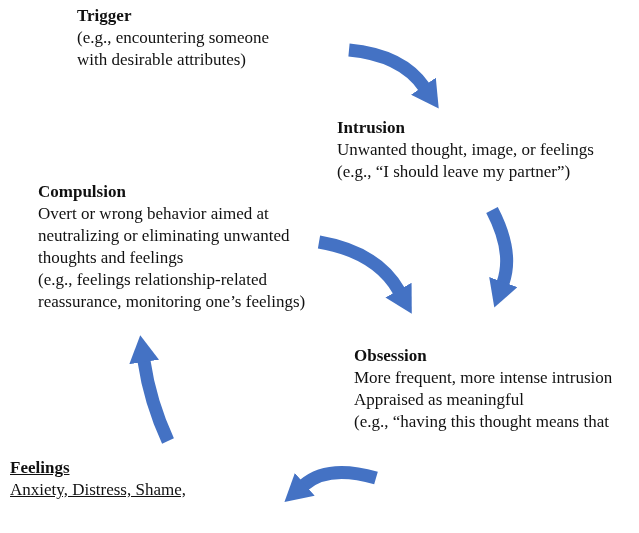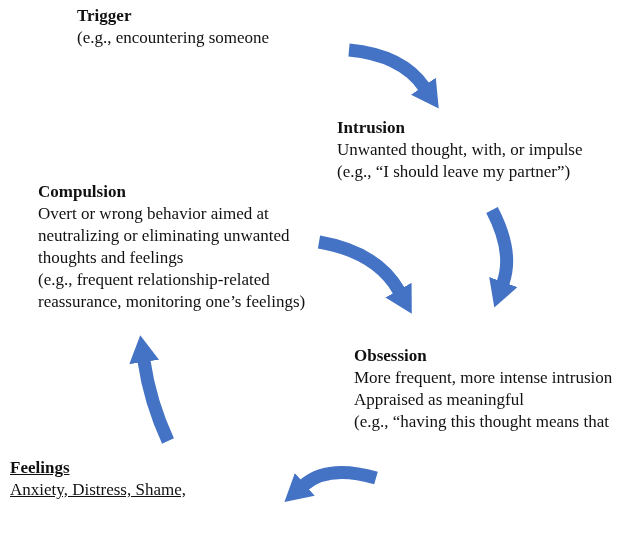--- a/index.html
+++ b/index.html
@@ -52,34 +52,35 @@
     <path d="M 319 242 Q 377 252 399 291" fill="none" stroke-width="13" marker-end="url(#ah)" stroke="#4472C4"></path>
 
     <path d="M 376 478 Q 328 464 304 485" fill="none" stroke-width="13" marker-end="url(#ah)" stroke="#4472C4"></path>
 
     <path d="M 168 441 Q 150 402 144 361" fill="none" stroke-width="13" marker-end="url(#ah)" stroke="#4472C4"></path>
   </svg>
 
   <div class="node" style="left:77px; top:5px; width:300px;">
     <div class="title">Trigger</div>
     <div>(e.g., encountering someone</div>
+    <div>with desirable attributes)</div>
   </div>
 
   <div class="node" style="left:337px; top:117px; width:302px;">
     <div class="title">Intrusion</div>
-    <div>Unwanted thought, with, or impulse</div>
+    <div>Unwanted thought, image, or feelings</div>
     <div>(e.g., “I should leave my partner”)</div>
   </div>
 
   <div class="node" style="left:0px; top:181px; width:298px;margin-left:38px;">
     <div class="title">Compulsion</div>
     <div>Overt or wrong behavior aimed at</div>
     <div>neutralizing or eliminating unwanted</div>
     <div>thoughts and feelings</div>
-    <div>(e.g., frequent relationship-related</div>
+    <div>(e.g., feelings relationship-related</div>
     <div>reassurance, monitoring one’s feelings)</div>
   </div>
 
   <div class="node" style="left:354px; top:345px; width:294px;">
     <div class="title">Obsession</div>
     <div>More frequent, more intense intrusion</div>
     <div>Appraised as meaningful</div>
     <div>(e.g., “having this thought means that</div>
   </div>
 

